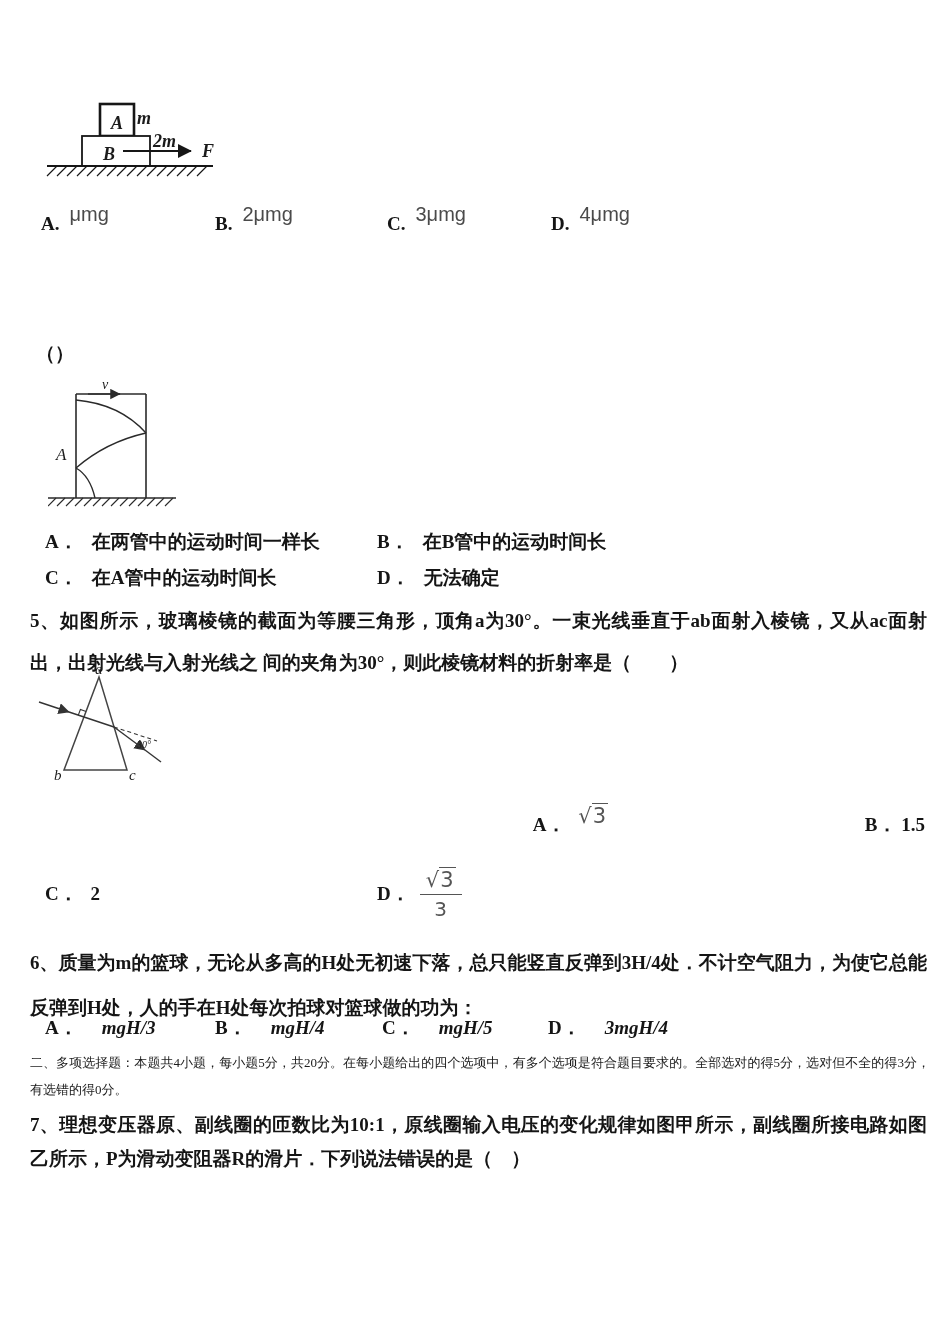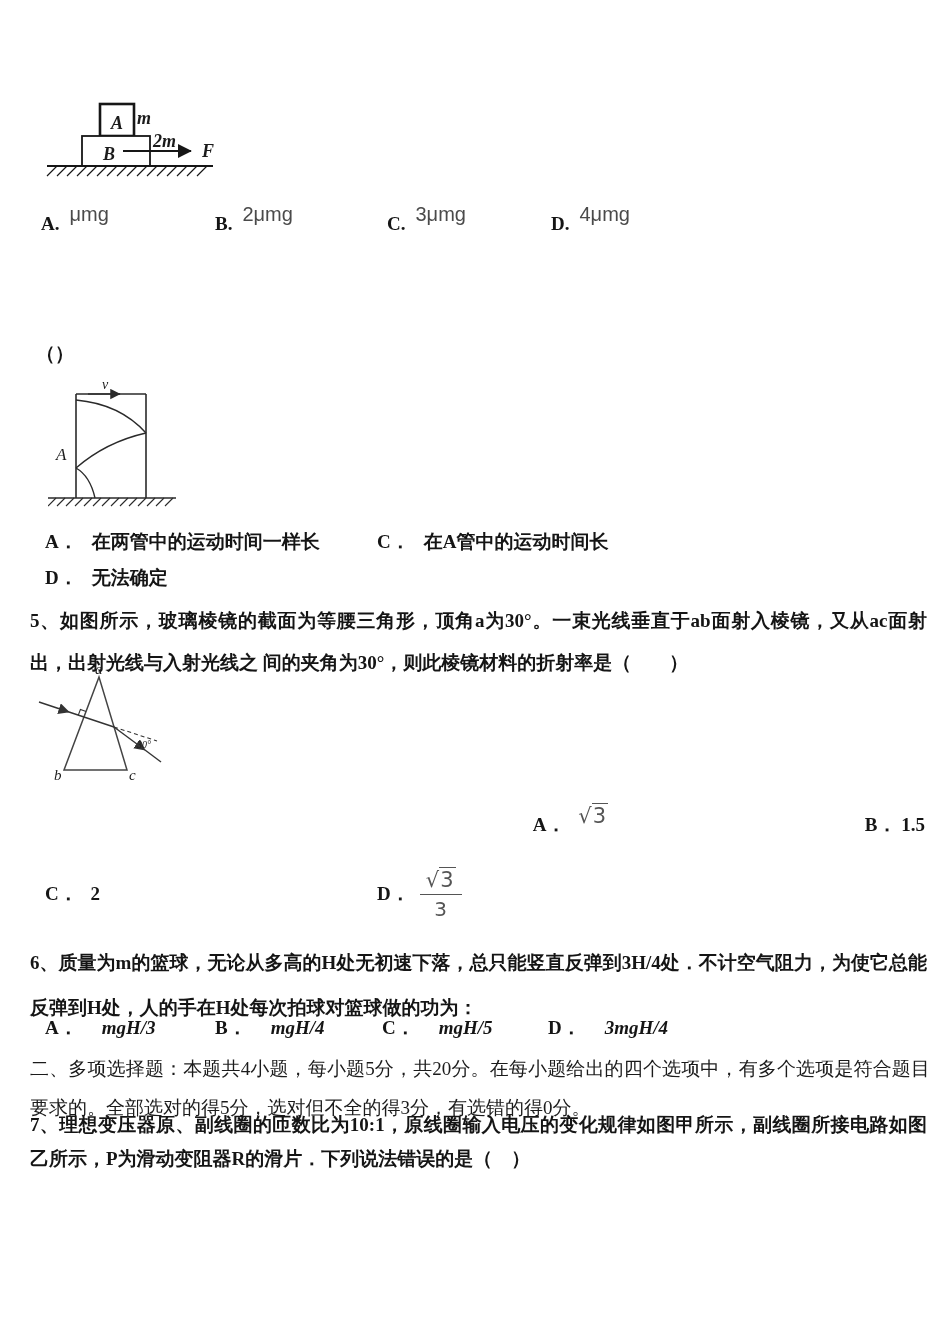--- a/index.html
+++ b/index.html
@@ -13,21 +13,21 @@
   .raised-val{display:inline-block;transform:translateY(-9px);margin-left:10px;
               font-family:"Liberation Sans",sans-serif;color:#4a4a4a;font-size:20px;}
   .cn-opt{font-weight:bold;}
   .cn-opt .txt{margin-left:14px;}
   .math-val{font-style:italic;font-weight:bold;margin-left:24px;}
   .sqrt{display:inline-block;color:#555;font-size:21px;font-family:"DejaVu Sans",sans-serif;}
   .sqrt .radicand{border-top:1.6px solid #555;padding:0 2px 0 1px;}
   .frac{display:inline-block;text-align:center;vertical-align:middle;color:#555;margin-left:10px;}
   .frac .num{display:block;border-bottom:1.6px solid #555;padding:0 6px 2px 6px;}
   .frac .den{display:block;padding-top:2px;font-size:20px;font-family:"DejaVu Sans",sans-serif;color:#555;}
-  .sec{font-size:19px;font-weight:normal;line-height:39px;text-align:justify;color:#1b1b1b;}
+  .sec{font-size:13px;font-weight:normal;line-height:27px;text-align:justify;color:#1b1b1b;}
   .q7stem{font-weight:bold;font-size:19px;line-height:34px;text-align:justify;}
   svg text{font-family:"Liberation Serif",serif;font-style:italic;fill:#1b1b1b;}
   .q5row{display:flex;align-items:center;}
   .cell-l{width:332px;}
 </style>
 </head>
 <body>
 
 <div class="page">
 
@@ -81,20 +81,23 @@
     <path d="M98,57 Q58,66 28,92" fill="none" stroke="#2a2a2a" stroke-width="1.4"></path>
     <path d="M28,92 Q42,100 47,122" fill="none" stroke="#2a2a2a" stroke-width="1.4"></path>
     <text x="8" y="84" font-size="17">A</text>
     <line x1="0" y1="122" x2="128" y2="122" stroke="#2a2a2a" stroke-width="1.6"></line>
     <path d="M0 130 L8 122 M9 130 L17 122 M18 130 L26 122 M27 130 L35 122 M36 130 L44 122 M45 130 L53 122 M54 130 L62 122 M63 130 L71 122 M72 130 L80 122 M81 130 L89 122 M90 130 L98 122 M99 130 L107 122 M108 130 L116 122 M117 130 L125 122" stroke="#2a2a2a" stroke-width="1.1" fill="none"></path>
   </svg>
 
   <div class="abs optgrid" style="left:45px;top:530px;width:880px;grid-template-columns:332px auto;row-gap:12px;line-height:24px;">
     <div class="cn-opt">
       <span class="optletter">A．</span><span class="txt">在两管中的运动时间一样长</span>
+    </div>
+    <div class="cn-opt">
+      <span class="optletter">B．</span><span class="txt">在B管中的运动时间长</span>
     </div>
     <div class="cn-opt">
       <span class="optletter">C．</span><span class="txt">在A管中的运动时间长</span>
     </div>
     <div class="cn-opt">
       <span class="optletter">D．</span><span class="txt">无法确定</span>
     </div>
   </div>
 
   <div class="abs stem" style="left:30px;top:600px;width:897px;line-height:42px;">5、如图所示，玻璃棱镜的截面为等腰三角形，顶角a为30°。一束光线垂直于ab面射入棱镜，又从ac面射出，出射光线与入射光线之 间的夹角为30°，则此棱镜材料的折射率是（　　）</div>

